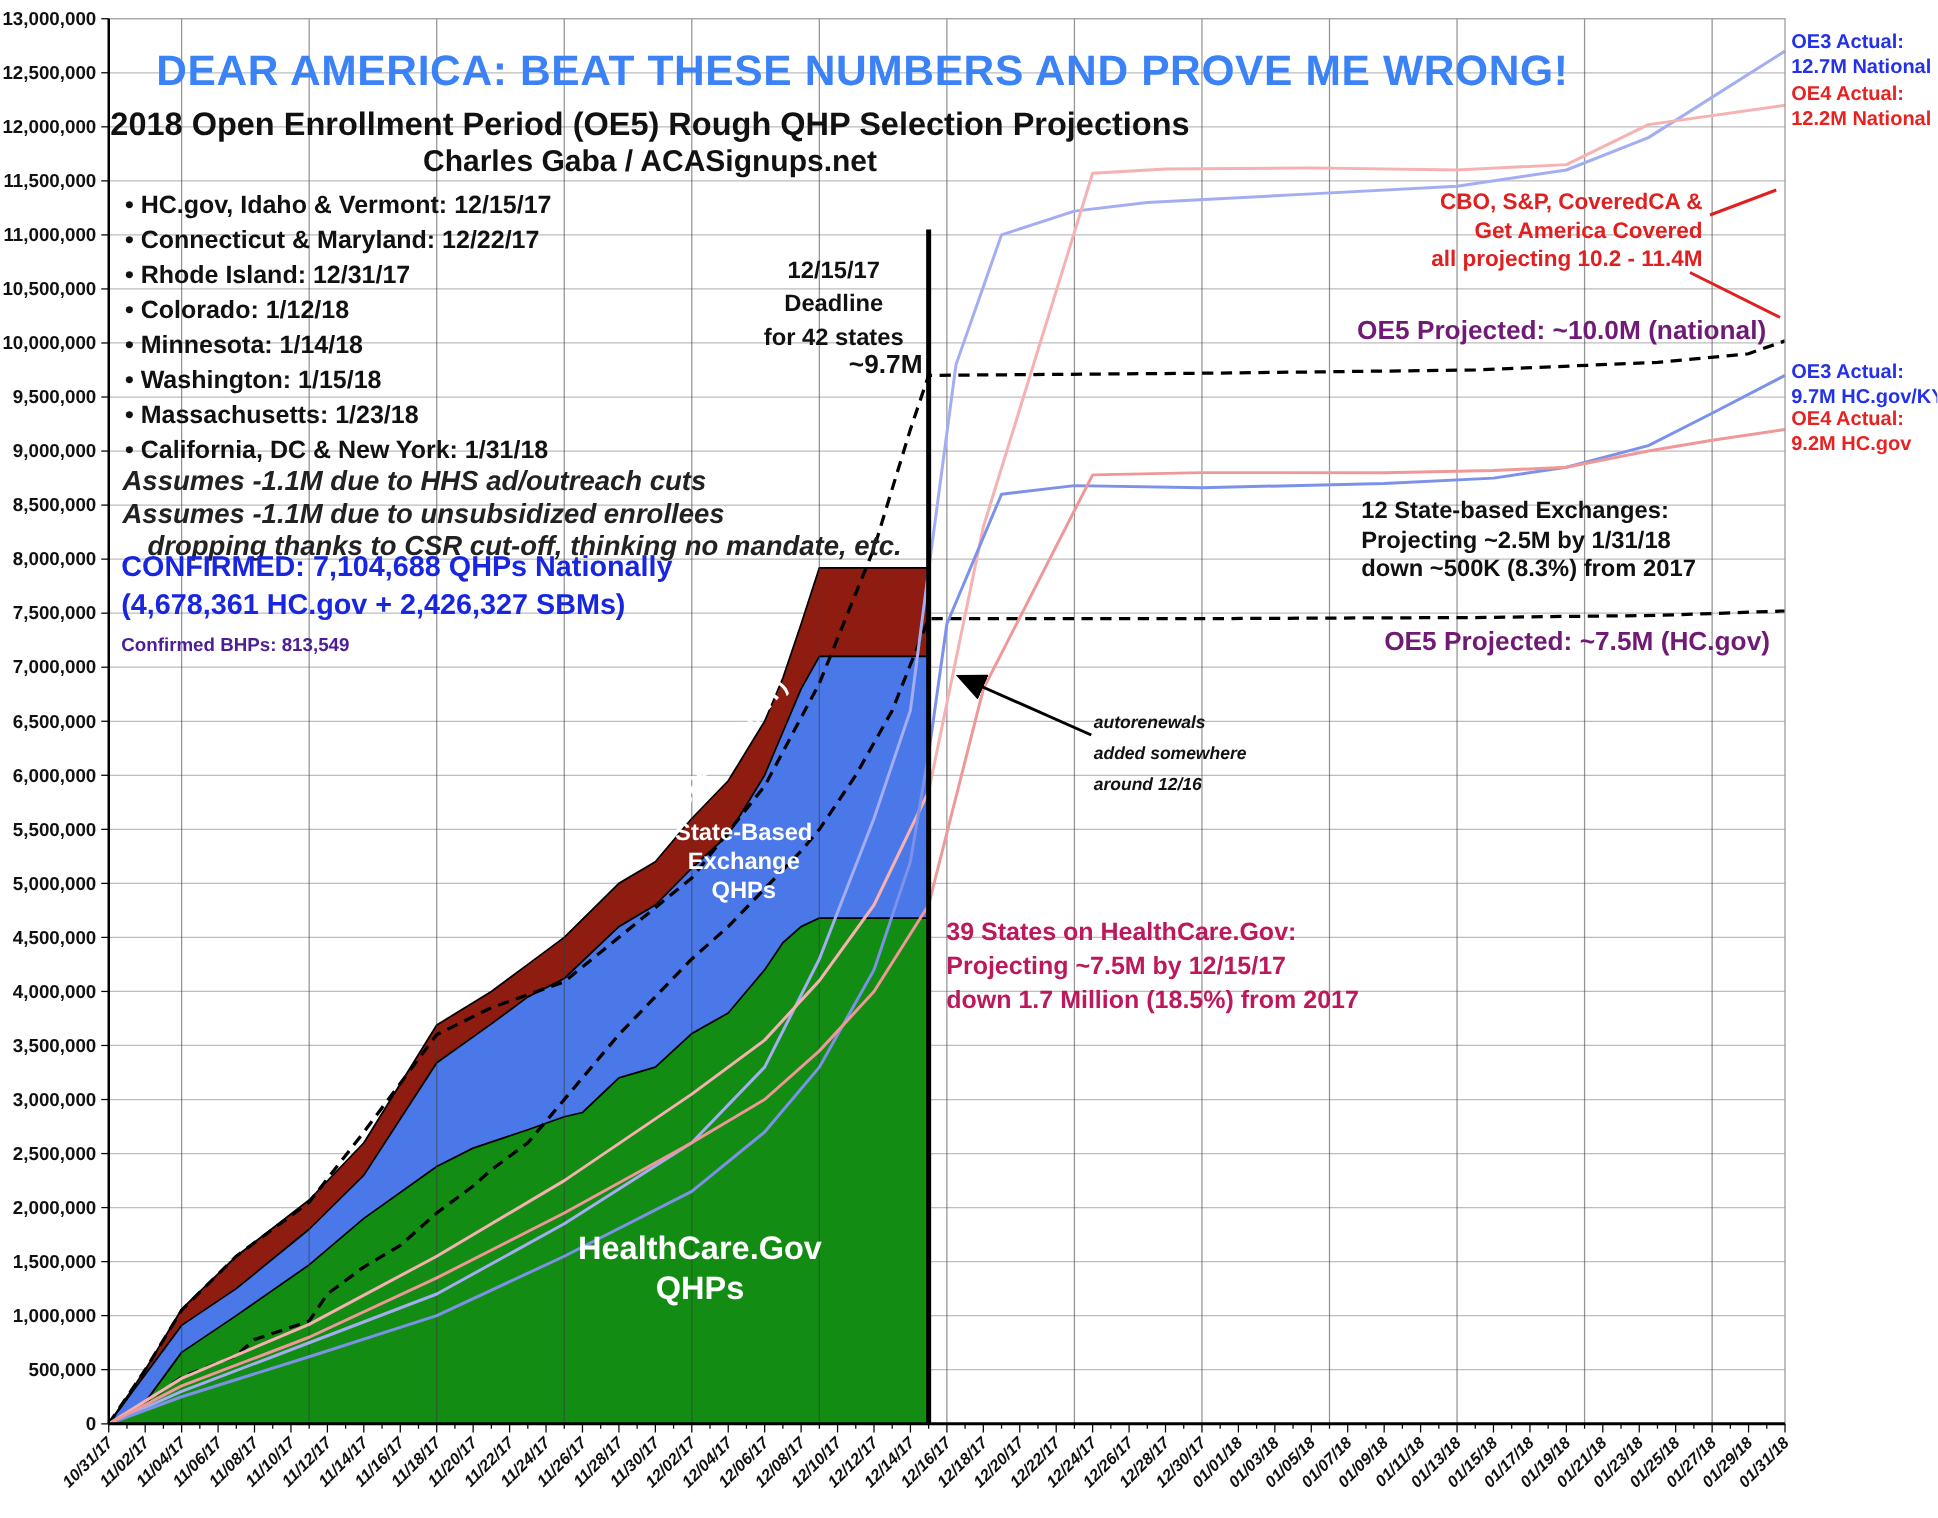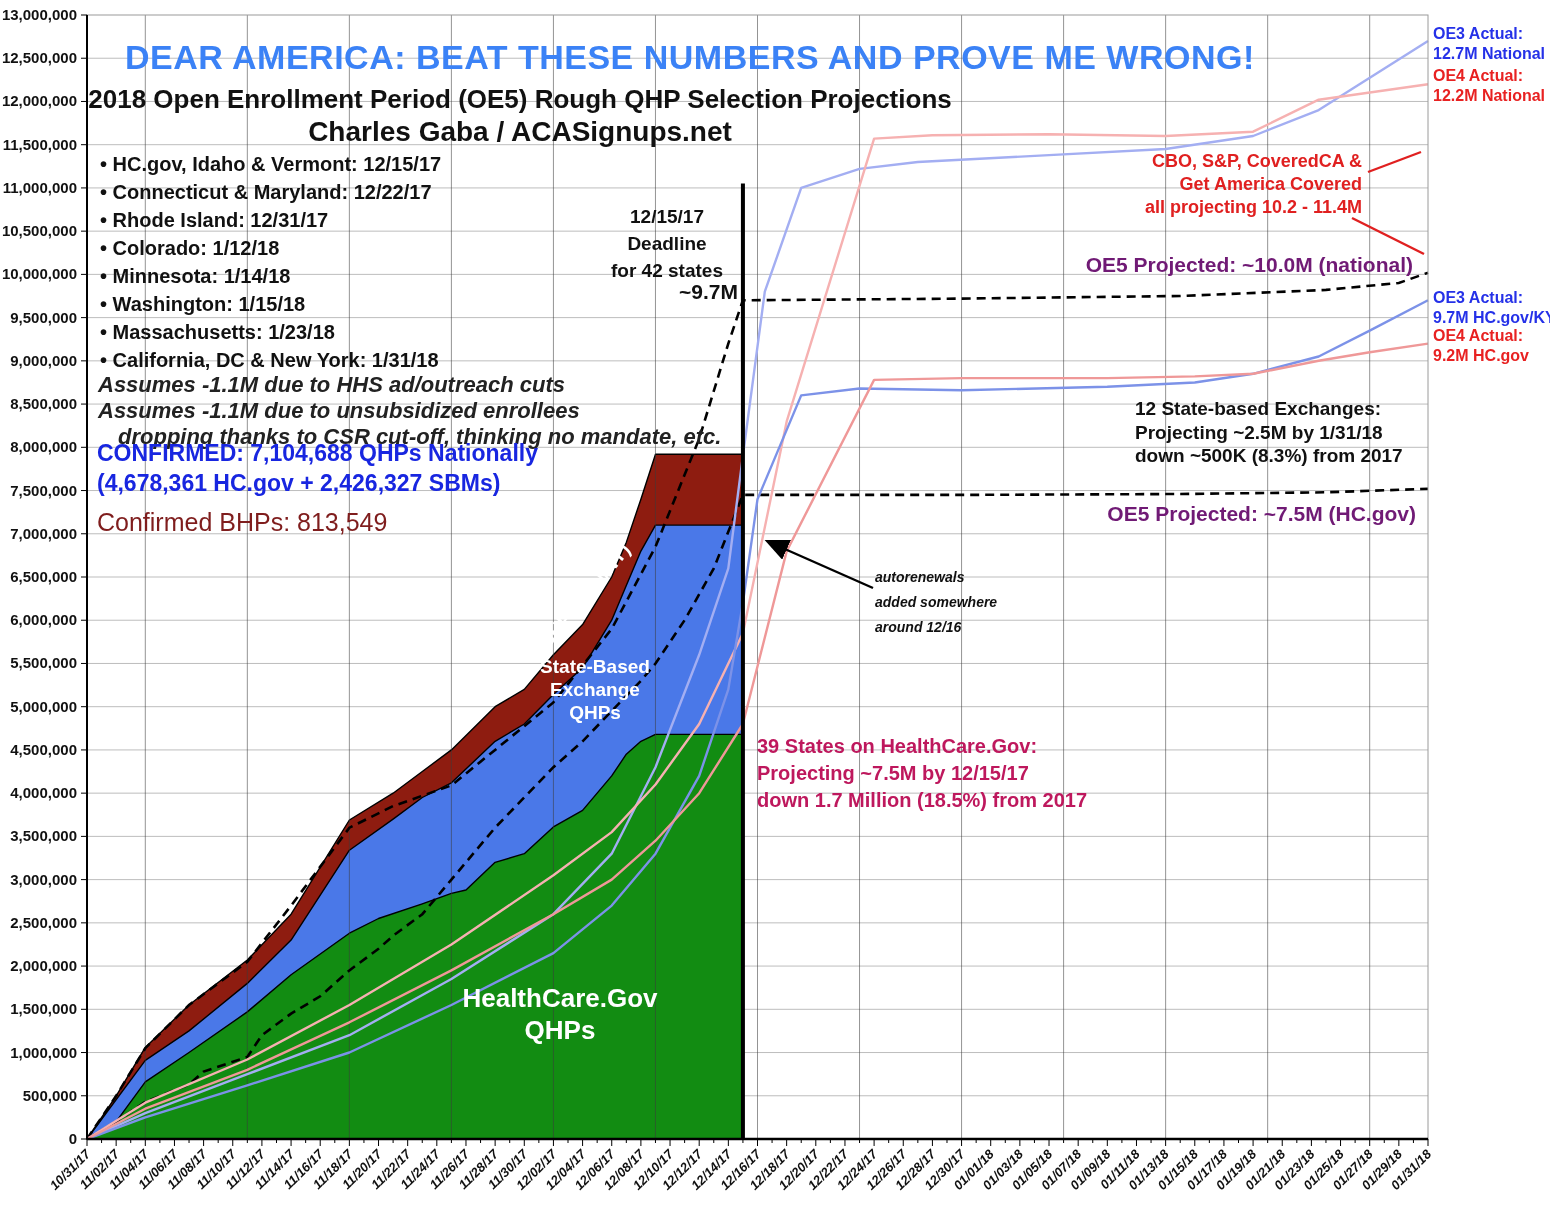--- a/index.html
+++ b/index.html
@@ -3,26 +3,26 @@
 <meta charset="utf-8">
 <style>
   html,body{margin:0;padding:0;background:#fff;}
   #stage{position:relative;width:1550px;height:1214px;background:#fff;overflow:hidden;
          font-family:"Liberation Sans",sans-serif;}
   #chart{position:absolute;left:0;top:0;}
   .ann{position:absolute;white-space:nowrap;}
   .line{display:block;}
   .title{font-size:34px;font-weight:bold;color:#3b82f6;letter-spacing:.5px;text-align:center;}
   .sub1{font-size:26px;font-weight:bold;color:#111;text-align:center;}
-  .sub2{font-size:28px;font-weight:bold;color:#111;text-align:center;}
+  .sub2{font-size:24px;font-weight:bold;color:#111;text-align:center;}
   .bullets{font-size:20px;font-weight:bold;color:#111;line-height:28px;}
   .assume{font-size:22px;font-style:italic;font-weight:bold;color:#222;line-height:26px;}
   .assume .indent{padding-left:20px;}
   .confqhp{font-size:23px;font-weight:bold;color:#1826e0;line-height:30px;}
-  .confbhp{font-size:25px;font-weight:normal;color:#7f1d1d;}
+  .confbhp{font-size:15px;font-weight:bold;color:#4c1d95;}
   .deadline{font-size:19px;font-weight:bold;color:#111;line-height:27px;text-align:center;width:150px;}
   .nine7{font-size:21px;font-weight:bold;color:#111;width:100px;text-align:right;}
   .projnat,.projhc{font-size:21px;font-weight:bold;color:#701a75;width:400px;text-align:right;}
   .sbenote{font-size:19px;font-weight:bold;color:#111;line-height:23.5px;}
   .hcnote{font-size:20px;font-weight:bold;color:#be185d;line-height:27px;}
   .autoren{font-size:14px;font-weight:bold;font-style:italic;color:#111;line-height:25px;}
   .cbo{font-size:18px;font-weight:bold;color:#e02020;line-height:23px;width:300px;text-align:right;}
   .rlab{font-size:16px;font-weight:bold;line-height:20px;}
   .rlab.blue{color:#2531e8;} .rlab.red{color:#e82121;}
   .wlab{color:#fff;font-weight:bold;text-align:center;}
@@ -336,21 +336,21 @@
   <div class="ann deadline" style="left:592px;top:203px;">
     <span class="line">12/15/17</span>
     <span class="line">Deadline</span>
     <span class="line">for 42 states</span>
   </div>
   <div class="ann nine7" style="left:638px;top:280px;">~9.7M</div>
 
   <div class="ann projnat" style="left:1013px;top:253px;">OE5 Projected: ~10.0M (national)</div>
   <div class="ann projhc" style="left:1016px;top:502px;">OE5 Projected:  ~7.5M (HC.gov)</div>
 
-  <div class="ann sbenote" style="left:1135px;top:397px;">
+  <div class="ann sbenote" style="left:1089px;top:397px;">
     <span class="line">12 State-based Exchanges:</span>
     <span class="line">Projecting ~2.5M by 1/31/18</span>
     <span class="line">down ~500K (8.3%) from 2017</span>
   </div>
 
   <div class="ann hcnote" style="left:757px;top:733px;">
     <span class="line">39 States on HealthCare.Gov:</span>
     <span class="line">Projecting ~7.5M by 12/15/17</span>
     <span class="line">down 1.7 Million (18.5%) from 2017</span>
   </div>

